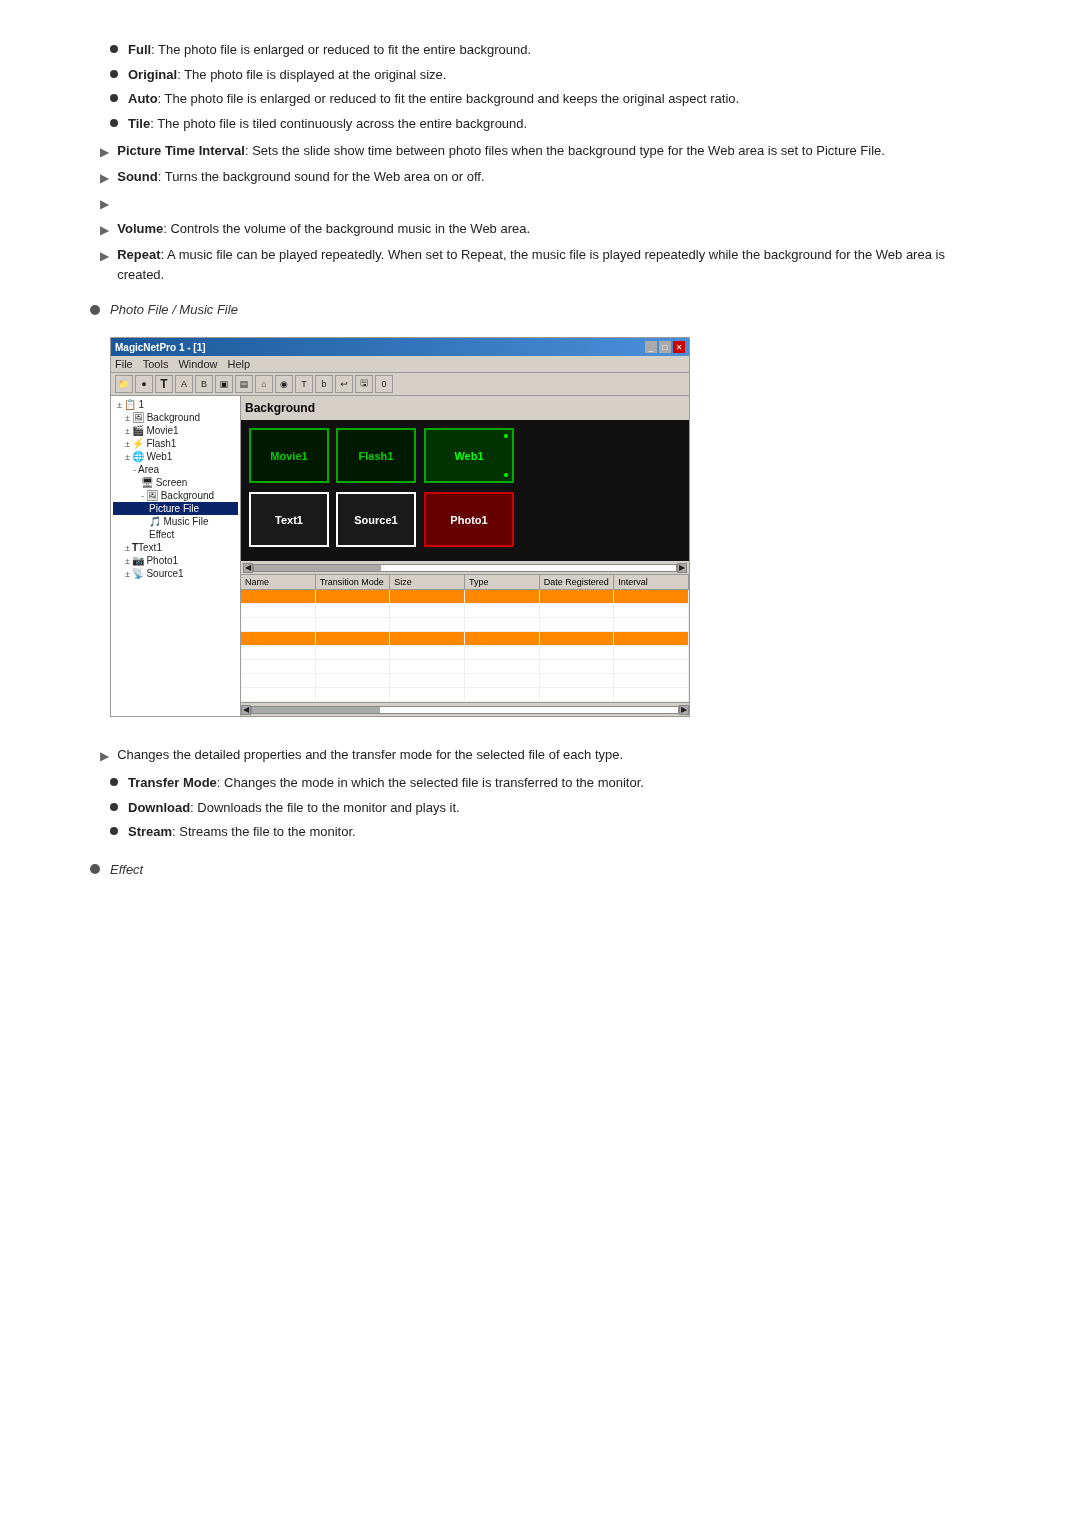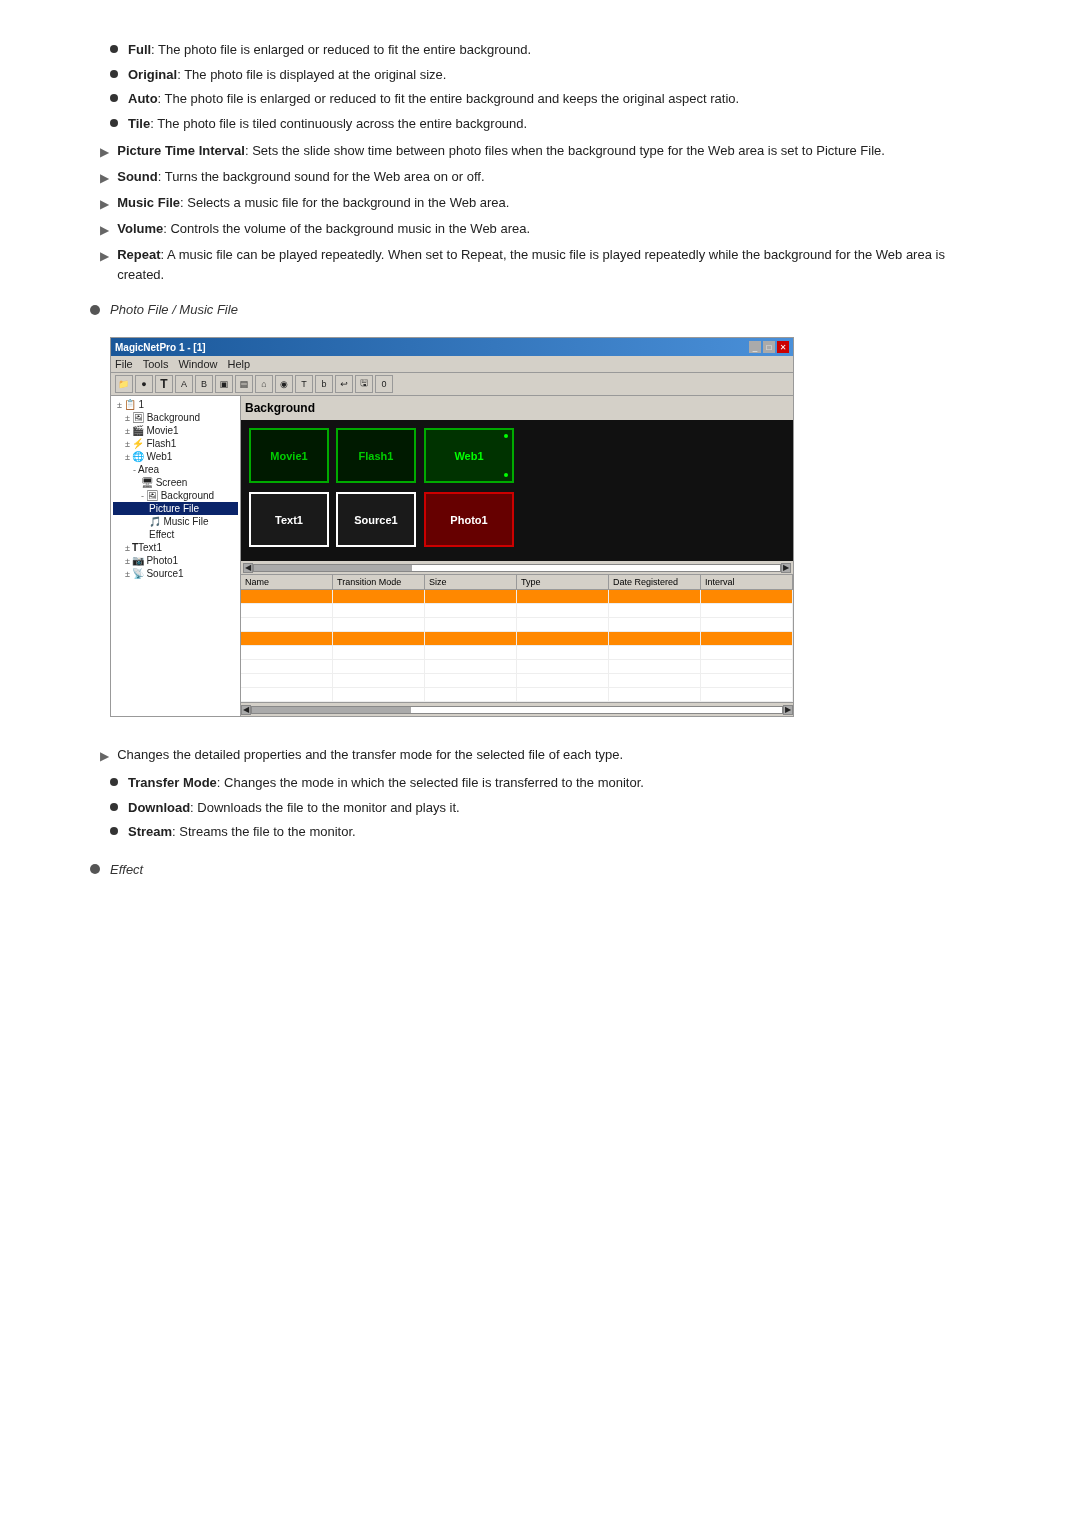--- a/index.html
+++ b/index.html
@@ -73,21 +73,21 @@
       color: #333;
       font-style: italic;
     }
 
     
     .screenshot-container {
       margin: 10px 0 18px 20px;
       border: 1px solid #999;
       background: #fff;
       display: inline-block;
-      width: 684px;
+      width: 580px;
     }
 
     .win-titlebar {
       background: linear-gradient(to right, #1a5799, #4a90d9);
       color: white;
       font-size: 11px;
       padding: 2px 4px;
       display: flex;
       justify-content: space-between;
       align-items: center;
@@ -284,21 +284,20 @@
     <div class="arrow-item">
       <span class="arrow-icon">▶</span>
       <span><strong>Picture Time Interval</strong>: <span>Sets the slide show time between photo files when the background type for the Web area is set to Picture File.</span></span>
     </div>
     <div class="arrow-item">
       <span class="arrow-icon">▶</span>
       <span><strong>Sound</strong>: <span>Turns the background sound for the Web area on or off.</span></span>
     </div>
     <div class="arrow-item">
       <span class="arrow-icon">▶</span>
-      <span><strong>Music File</strong>: <span>Selects a music file for the background in the Web area.</span></span>
     </div>
     <div class="arrow-item">
       <span class="arrow-icon">▶</span>
       <span><strong>Volume</strong>: <span>Controls the volume of the background music in the Web area.</span></span>
     </div>
     <div class="arrow-item">
       <span class="arrow-icon">▶</span>
       <span><strong>Repeat</strong>: <span>A music file can be played repeatedly. When set to Repeat, the music file is played repeatedly while the background for the Web area is created.</span></span>
     </div>
   </div>

